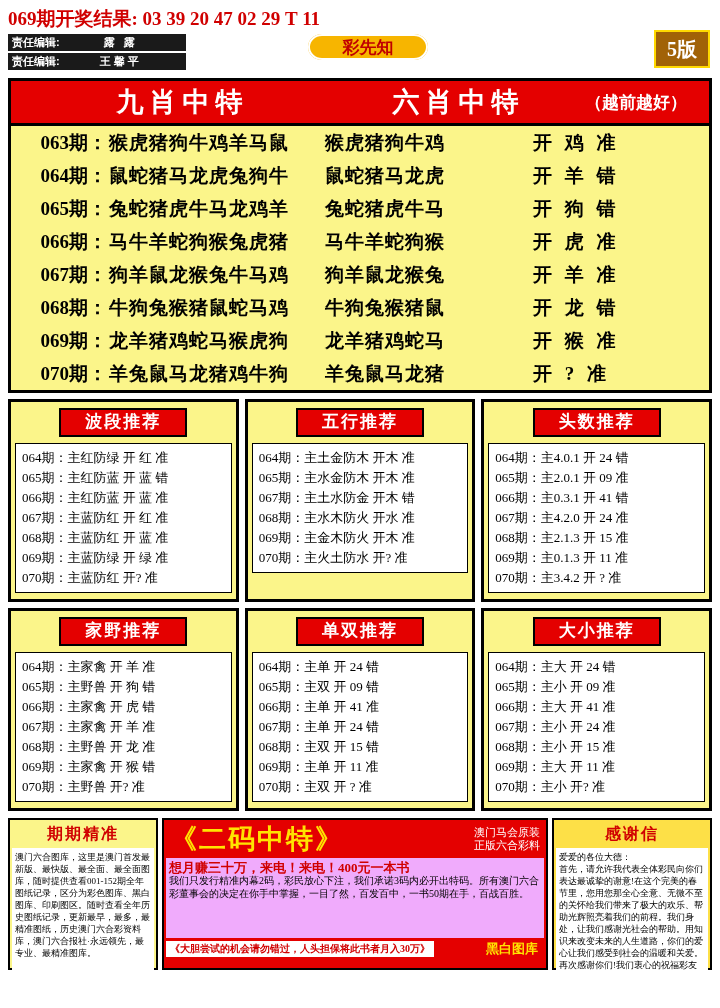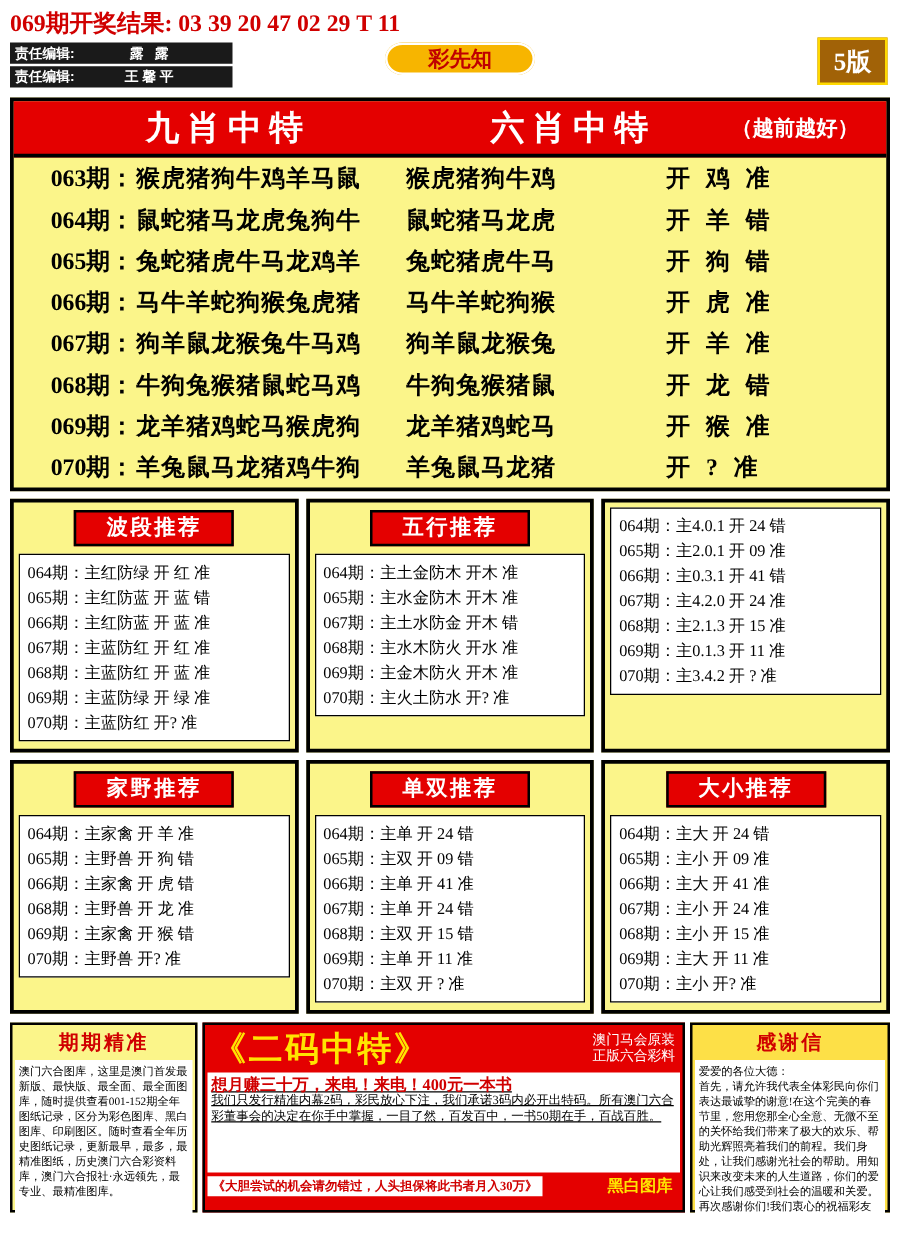--- a/index.html
+++ b/index.html
@@ -140,24 +140,23 @@
   .bx2 .ttl{
     color:#ffe400;font-size:27px;font-weight:bold;letter-spacing:2px;
     font-family:"Liberation Serif","DejaVu Serif",serif;
     padding-left:4px;
   }
   .bx2 .sub{
     color:#ffffff;font-size:11px;line-height:13px;text-align:right;
     font-family:"Liberation Serif","DejaVu Serif",serif;padding-right:4px;
   }
   .bx2 .body{
-    background:#ffffff;margin-top:2px;padding:3px;height:74px;
+    background:#f0abfc;margin-top:2px;padding:3px;height:74px;
     font-size:10px;line-height:13px;color:#000;overflow:hidden;
     font-family:"Liberation Serif","DejaVu Serif",serif;
-    text-decoration:underline;
   }
   .bx2 .body .big{color:#d00000;font-weight:bold;font-size:13px;}
   .bx2 .ft{
     display:flex;align-items:center;justify-content:space-between;
     margin-top:2px;height:18px;
   }
   .bx2 .ft .l{
     background:#ffffff;color:#d00000;font-size:10px;font-weight:bold;
     padding:1px 4px;
     font-family:"Liberation Serif","DejaVu Serif",serif;
@@ -278,39 +277,41 @@
       <div class="sec-body">
         <div class="sec-line">064期：主土金防木 开木 准</div>
         <div class="sec-line">065期：主水金防木 开木 准</div>
         <div class="sec-line">067期：主土水防金 开木 错</div>
         <div class="sec-line">068期：主水木防火 开水 准</div>
         <div class="sec-line">069期：主金木防火 开木 准</div>
         <div class="sec-line">070期：主火土防水 开?  准</div>
       </div>
     </div>
     <div class="sec">
+      <div class="sec-title">头数推荐</div>
       <div class="sec-body">
         <div class="sec-line">064期：主4.0.1 开 24 错</div>
         <div class="sec-line">065期：主2.0.1 开 09 准</div>
         <div class="sec-line">066期：主0.3.1 开 41 错</div>
         <div class="sec-line">067期：主4.2.0 开 24 准</div>
         <div class="sec-line">068期：主2.1.3 开 15 准</div>
         <div class="sec-line">069期：主0.1.3 开 11 准</div>
         <div class="sec-line">070期：主3.4.2 开 ?  准</div>
       </div>
     </div>
   </div>
 
   <div class="sections second">
     <div class="sec">
       <div class="sec-title">家野推荐</div>
       <div class="sec-body">
         <div class="sec-line">064期：主家禽 开 羊 准</div>
         <div class="sec-line">065期：主野兽 开 狗 错</div>
         <div class="sec-line">066期：主家禽 开 虎 错</div>
+        <div class="sec-line">067期：主家禽 开 羊 准</div>
         <div class="sec-line">068期：主野兽 开 龙 准</div>
         <div class="sec-line">069期：主家禽 开 猴 错</div>
         <div class="sec-line">070期：主野兽 开?  准</div>
       </div>
     </div>
     <div class="sec">
       <div class="sec-title">单双推荐</div>
       <div class="sec-body">
         <div class="sec-line">064期：主单 开 24 错</div>
         <div class="sec-line">065期：主双 开 09 错</div>

